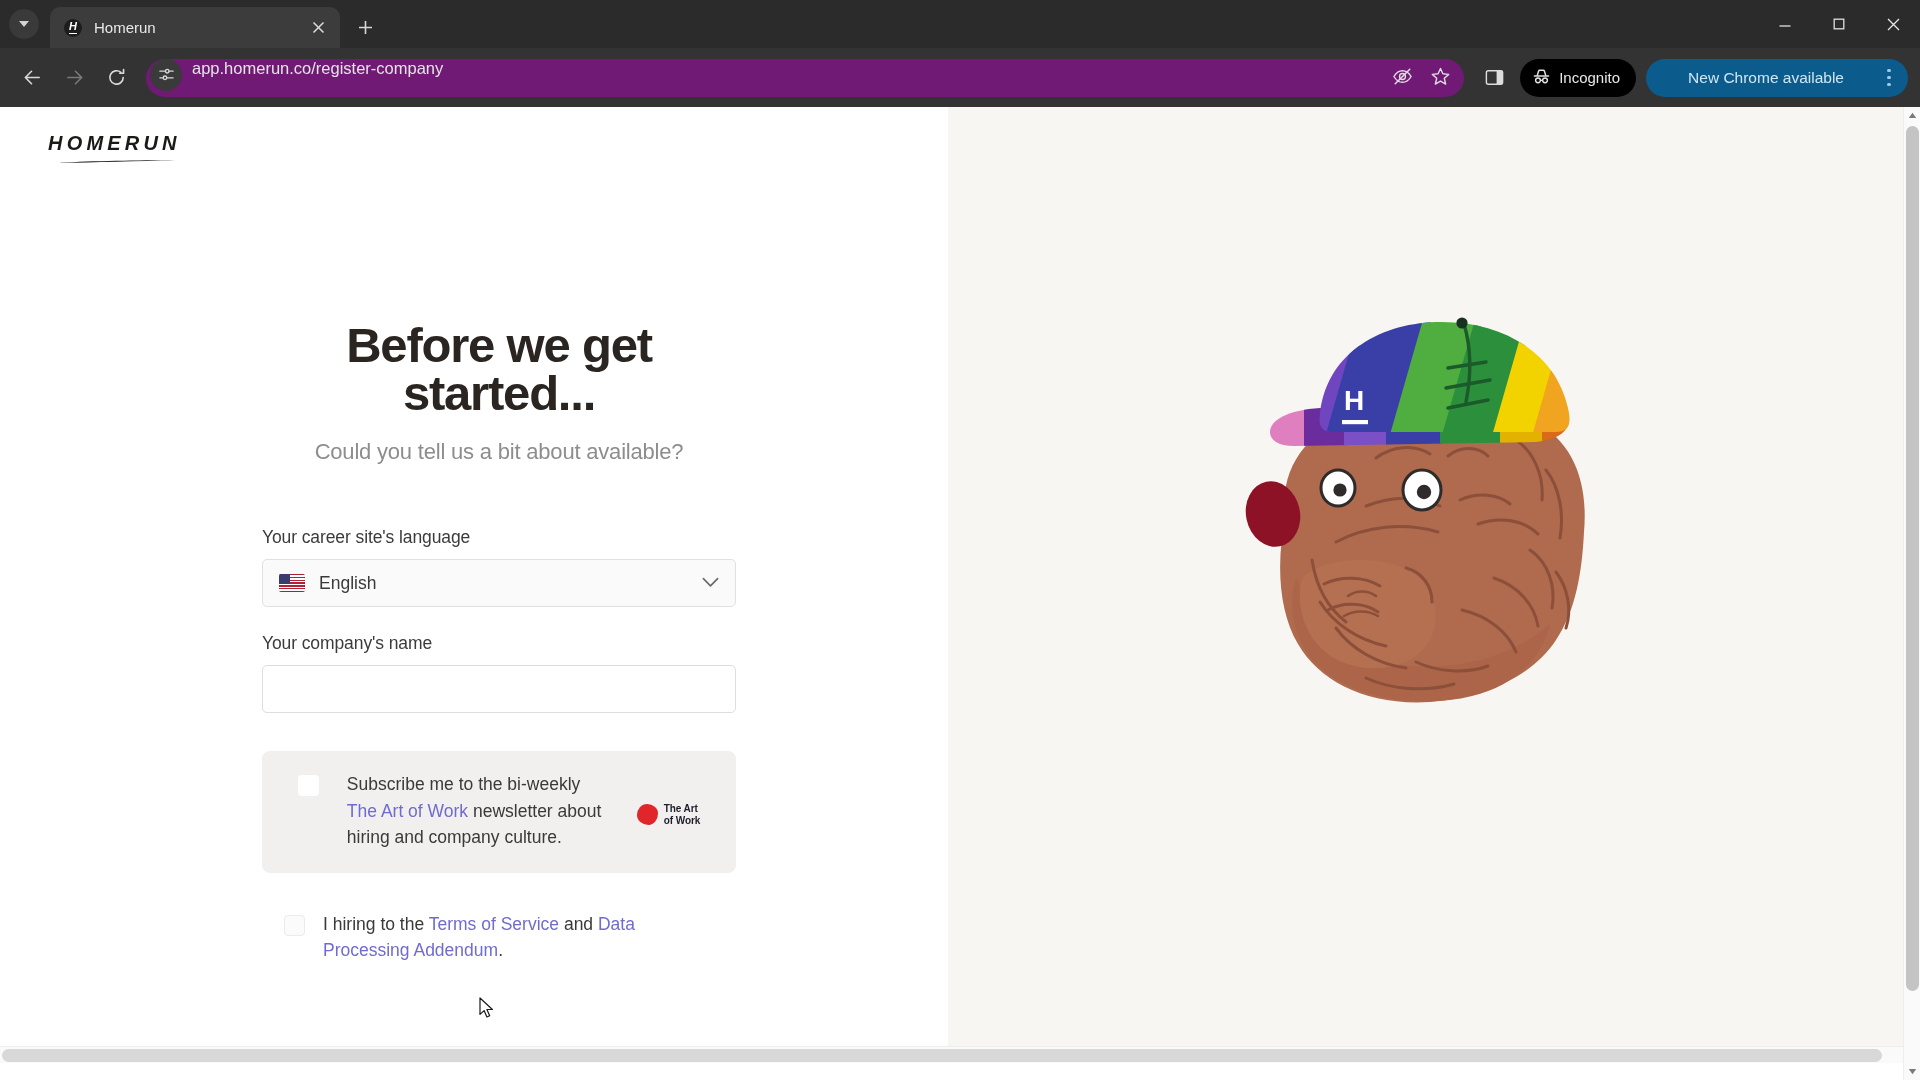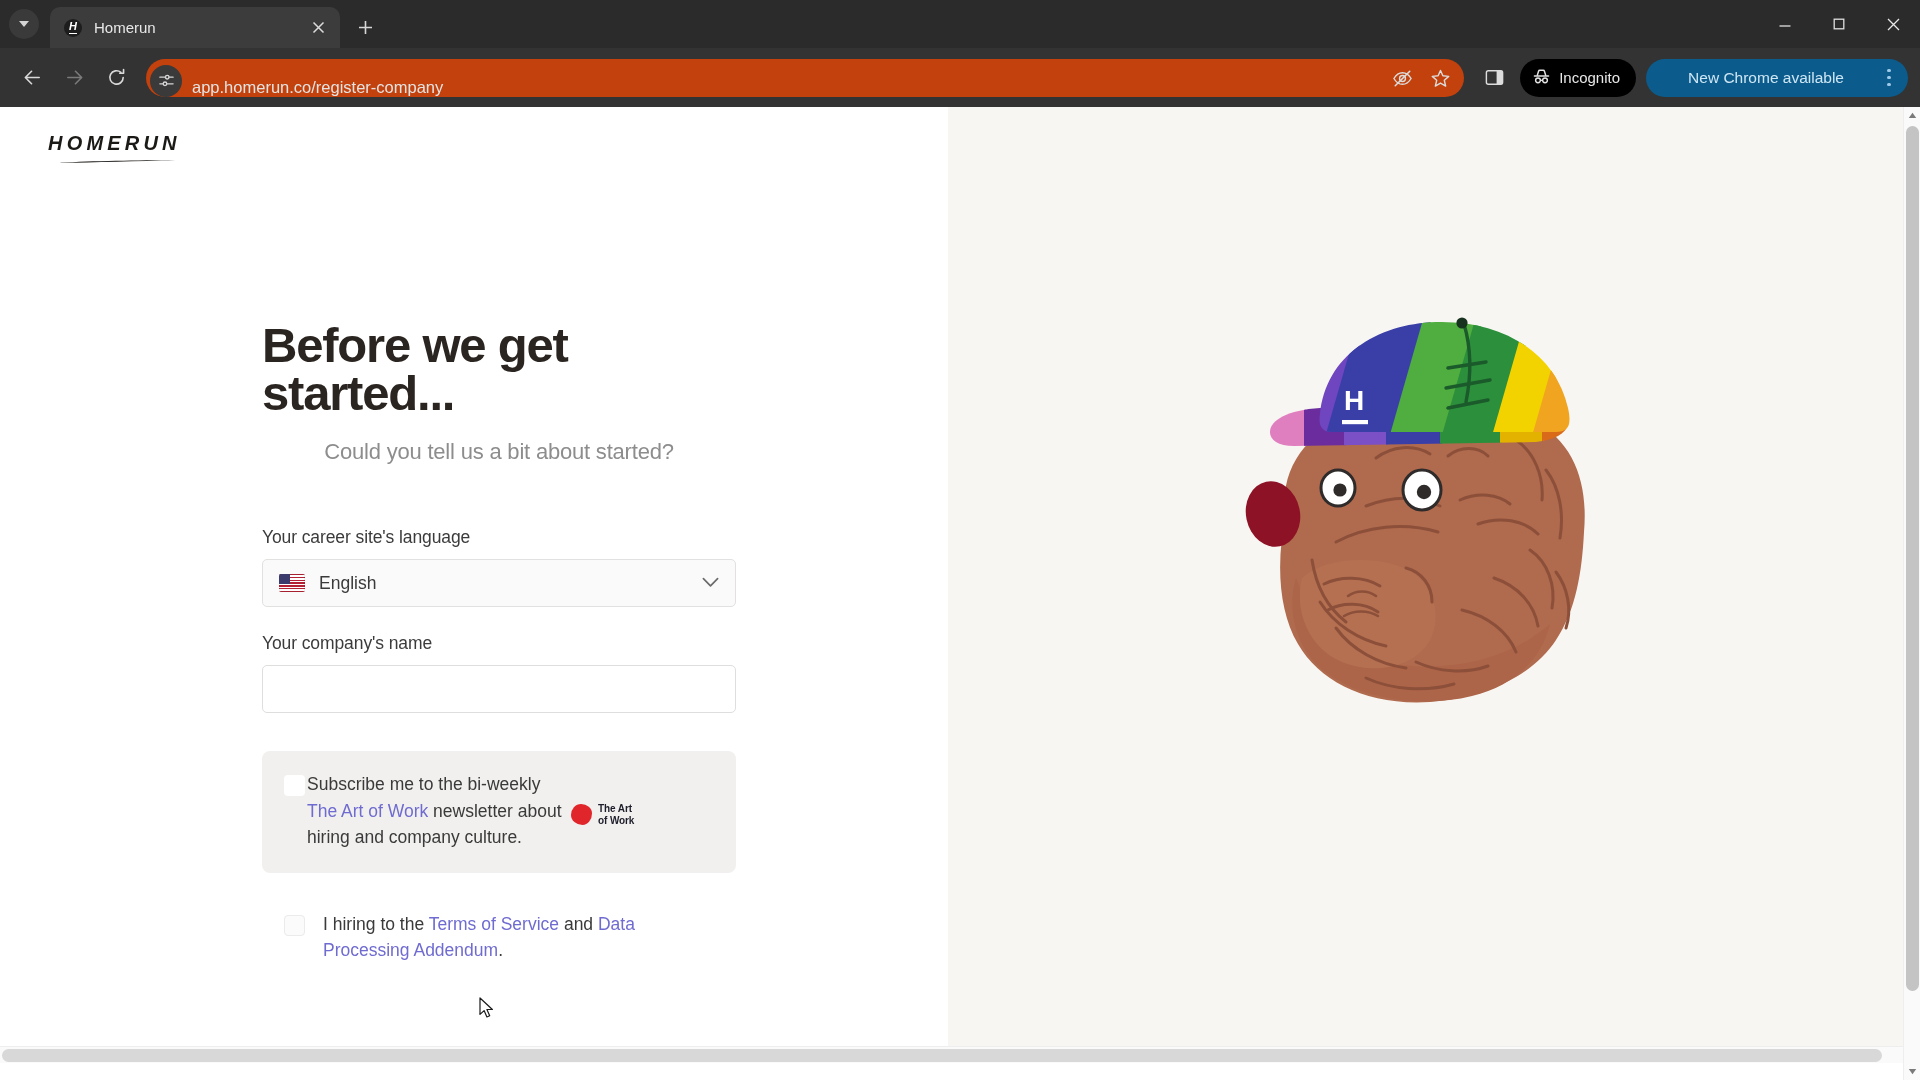--- a/index.html
+++ b/index.html
@@ -91,24 +91,24 @@
     gap: 2px;
   }
   .tb-icon {
     width: 40px; height: 40px; border-radius: 50%;
     display: flex; align-items: center; justify-content: center;
     flex: 0 0 40px;
   }
   .omnibox {
     flex: 1;
     height: 38px;
-    background: #c2410c;
+    background: #701a75;
     border-radius: 19px;
     display: flex;
-    align-items: flex-end;
+    align-items: flex-start;
     padding: 0 6px 0 4px;
     margin: 0 8px;
     min-width: 0;
   }
   .omni-site-btn {
     width: 32px; height: 32px; border-radius: 50%;
     background: #3a3a3a;
     display: flex; align-items: center; justify-content: center;
     flex: 0 0 32px;
     margin-right: 10px;
@@ -192,21 +192,21 @@
     position: absolute;
     left: 262px;
     top: 215px;
     width: 474px;
   }
   .headline {
     font-size: 49px;
     line-height: 0.97;
     font-weight: 800;
     color: #2b2521;
-    text-align: left;
+    text-align: center;
     letter-spacing: -1.2px;
     margin-bottom: 22px;
   }
   .subhead {
     font-size: 22px;
     color: #8d8d8d;
     text-align: center;
     margin-bottom: 62px;
     letter-spacing: -0.2px;
   }
@@ -253,23 +253,24 @@
     flex: 1; font-size: 17.5px; color: #3a3a3a;
   }
 
   .newsletter-card {
     width: 474px;
     background: #f1f0ee;
     border-radius: 8px;
     padding: 20px 22px 22px 22px;
     display: flex;
     align-items: flex-start;
-    gap: 2px;
+    gap: 28px;
     margin-top: 38px;
     position: relative;
+    justify-content: center;
   }
   .checkbox {
     width: 21px; height: 21px;
     background: #ffffff;
     border-radius: 4px;
     flex: 0 0 21px;
     margin-top: 4px;
   }
   .checkbox.plain {
     background: #fbfbfb;
@@ -498,21 +499,21 @@
 
         <div class="logo">
           <div class="logo-text">HOMERUN</div>
           <svg class="logo-underline" viewBox="0 0 140 6">
             <path d="M1 4.6 C38 2.2 95 1.6 139 1.2 C96 2.8 40 3.8 1 4.9 Z" fill="#1c1a17"></path>
           </svg>
         </div>
 
         <div class="form-wrap">
           <div class="headline">Before we get started...</div>
-          <div class="subhead">Could you tell us a bit about started?</div>
+          <div class="subhead">Could you tell us a bit about available?</div>
 
           <div class="field-block">
             <div class="field-label">Your career site's language</div>
             <div class="select-box">
               <span class="flag-img"></span>
               <span class="select-value">English</span>
               <span>
                 <svg width="17" height="11" viewBox="0 0 17 11" aria-hidden="true">
                   <path d="M1.4 1.6 L8.5 8.8 L15.6 1.6" stroke="#6b6b6b" stroke-width="1.7" fill="none" stroke-linecap="round" stroke-linejoin="round"></path>
                 </svg>

